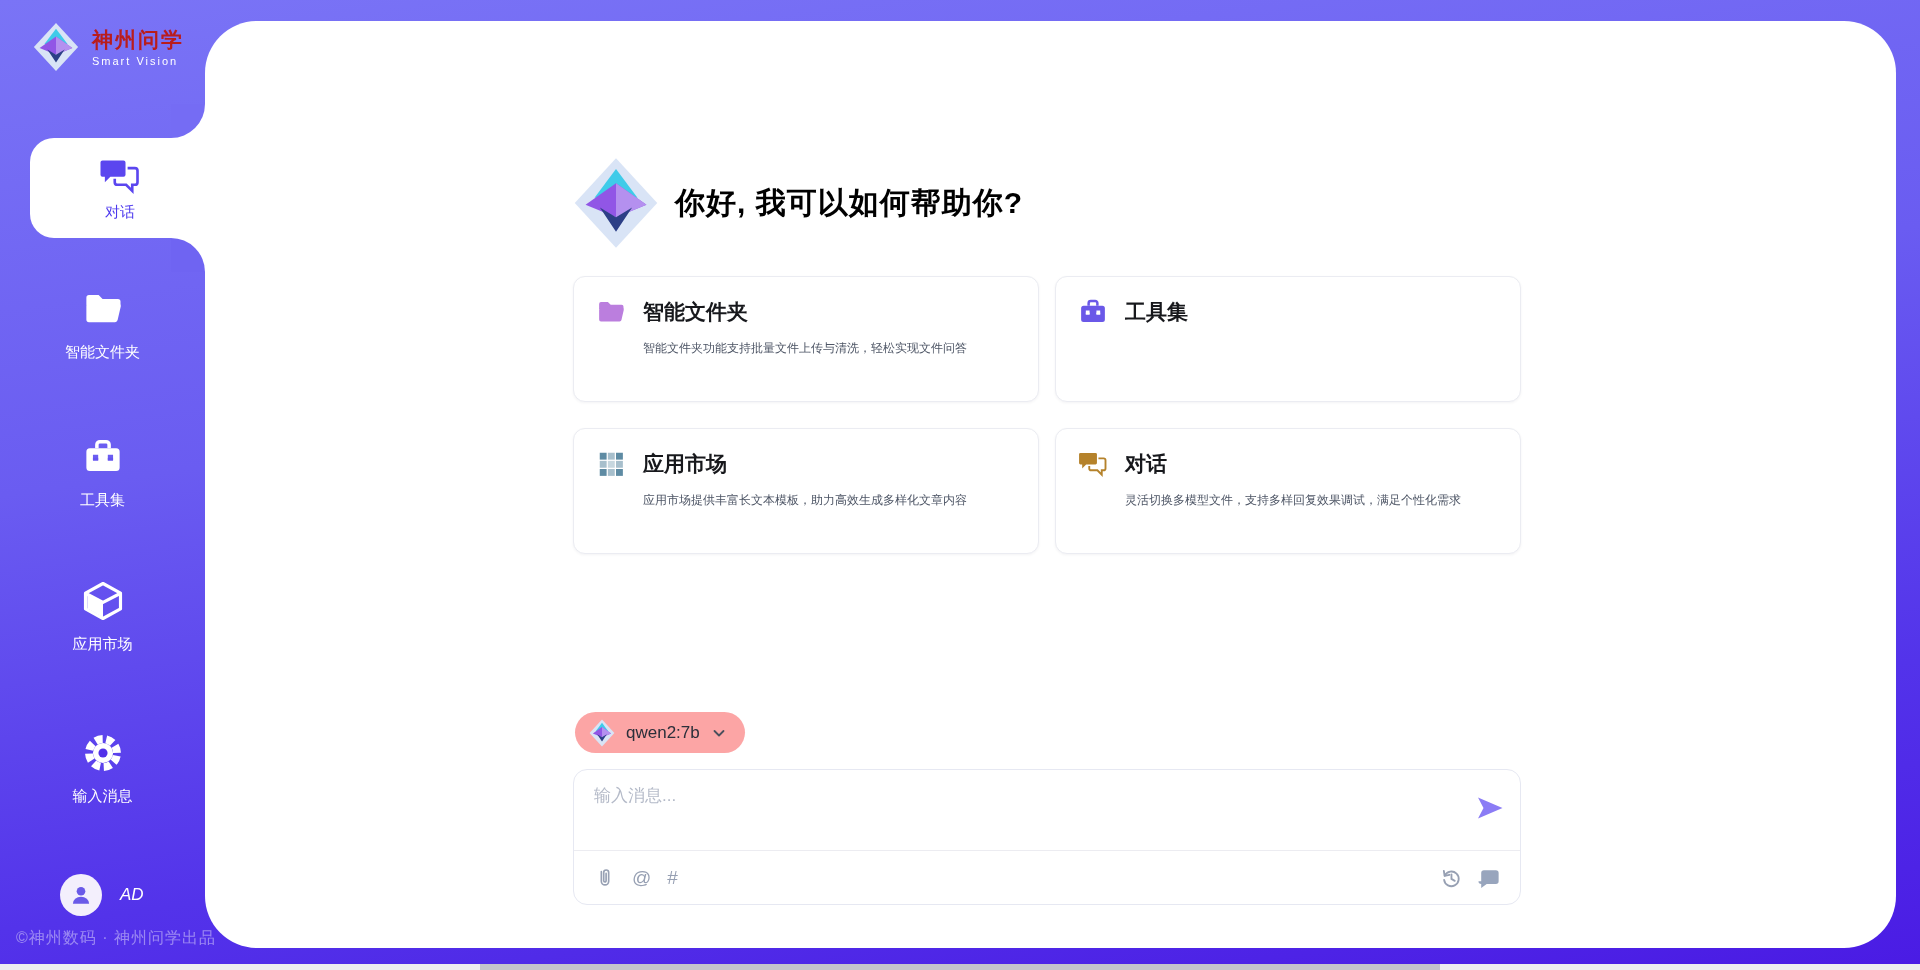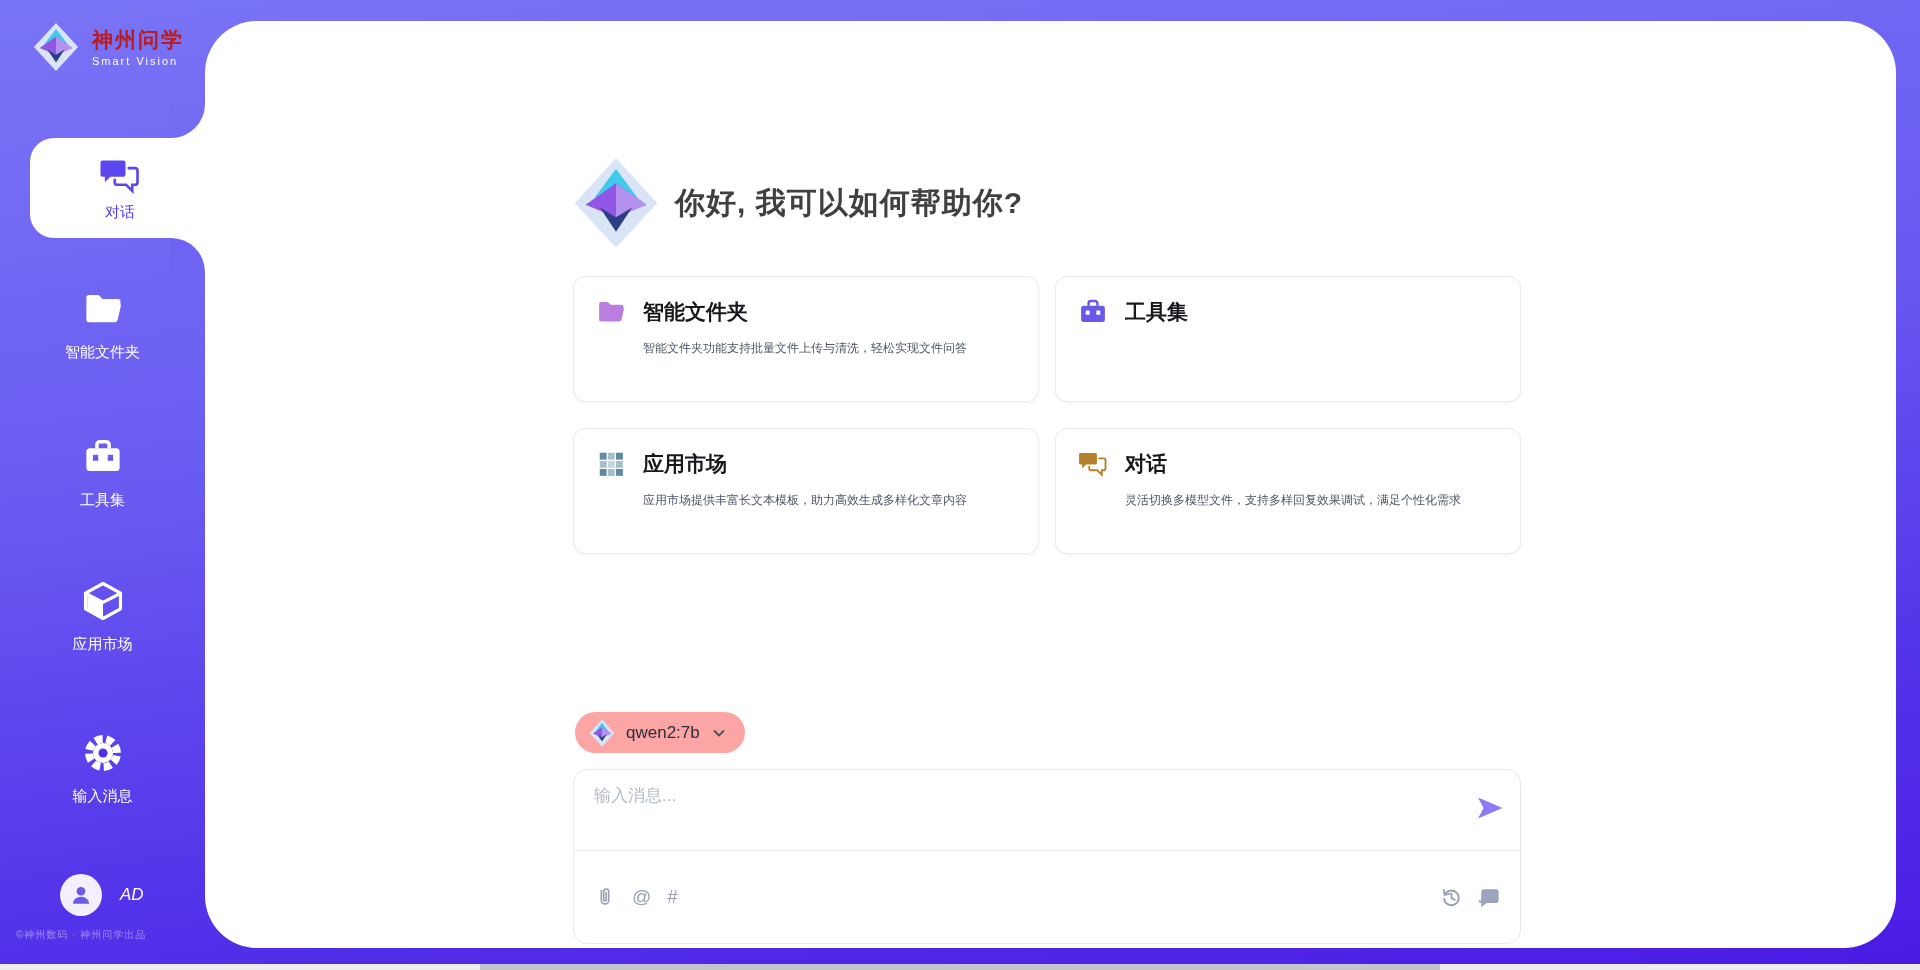--- a/index.html
+++ b/index.html
@@ -48,26 +48,26 @@
   .ni-2 { top:288px; }
   .ni-3 { top:436px; --hole:#6553f0; }
   .ni-4 { top:580px; }
   .ni-5 { top:732px; --hole:#5230e9; }
 
   .user-row { position:absolute; left:60px; top:874px; display:flex; align-items:center; gap:18px; cursor:pointer; }
   .avatar { width:42px; height:42px; border-radius:50%; background:#f3effc; display:flex; align-items:center; justify-content:center; }
   .avatar svg { width:26px; height:26px; }
   .user-name { color:#fff; font-size:17px;font-style:italic; }
 
-  .sidebar-footer { position:absolute; left:16px; top:928px; color:rgba(255,255,255,.42); font-size:10px; letter-spacing:1px; }
+  .sidebar-footer { position:absolute; left:16px; top:928px; color:rgba(255,255,255,.42); font-size:16px; letter-spacing:1px; }
 
   
   .greeting { position:absolute; left:573px; top:156px; display:flex; align-items:center; gap:16px; }
   .greeting .logo { width:86px; height:94px; }
-  .greeting-text { font-size:30px; font-weight:bold; color:#404040; letter-spacing:1px; }
+  .greeting-text { font-size:30px; font-weight:bold; color:#000000; letter-spacing:1px; }
 
   
   .card {
     position:absolute; width:466px; height:126px; background:#fff;
     border:1px solid #ebecf2; border-radius:12px;
     box-shadow:0 1px 3px rgba(20,24,60,.05);
     padding:20px 24px 0 22px; cursor:pointer;
   }
   .card-head { display:flex; align-items:center; gap:17px; }
   .card-icon { width:30px; height:30px; flex:0 0 30px; }
@@ -87,21 +87,21 @@
     position:absolute; left:575px; top:712px; height:41px;
     background:#fca5a5; border-radius:21px; display:flex; align-items:center;
     gap:11px; padding:0 18px 0 14px; cursor:pointer;
   }
   .model-pill .logo { width:26px; height:28px; }
   .model-name { font-size:17px; color:#2b2f3a; }
   .chevron { width:16px; height:16px; }
 
   
   .composer {
-    position:absolute; left:573px; top:769px; width:948px; height:175px;
+    position:absolute; left:573px; top:769px; width:948px; height:136px;
     background:#fff; border:1px solid #e6e8f2; border-radius:14px;
   }
   .composer textarea {
     position:absolute; left:20px; top:14px; width:860px; height:60px;
     border:none; outline:none; resize:none; font-family:inherit;
     font-size:17px; color:#333; background:transparent;
   }
   .composer textarea::placeholder { color:#b4bac8; }
   .send-btn { position:absolute; right:16px; top:24px; width:28px; height:28px; cursor:pointer; }
   .composer-divider { position:absolute; left:0; right:0; top:80px; height:1px; background:#ececf1; }

